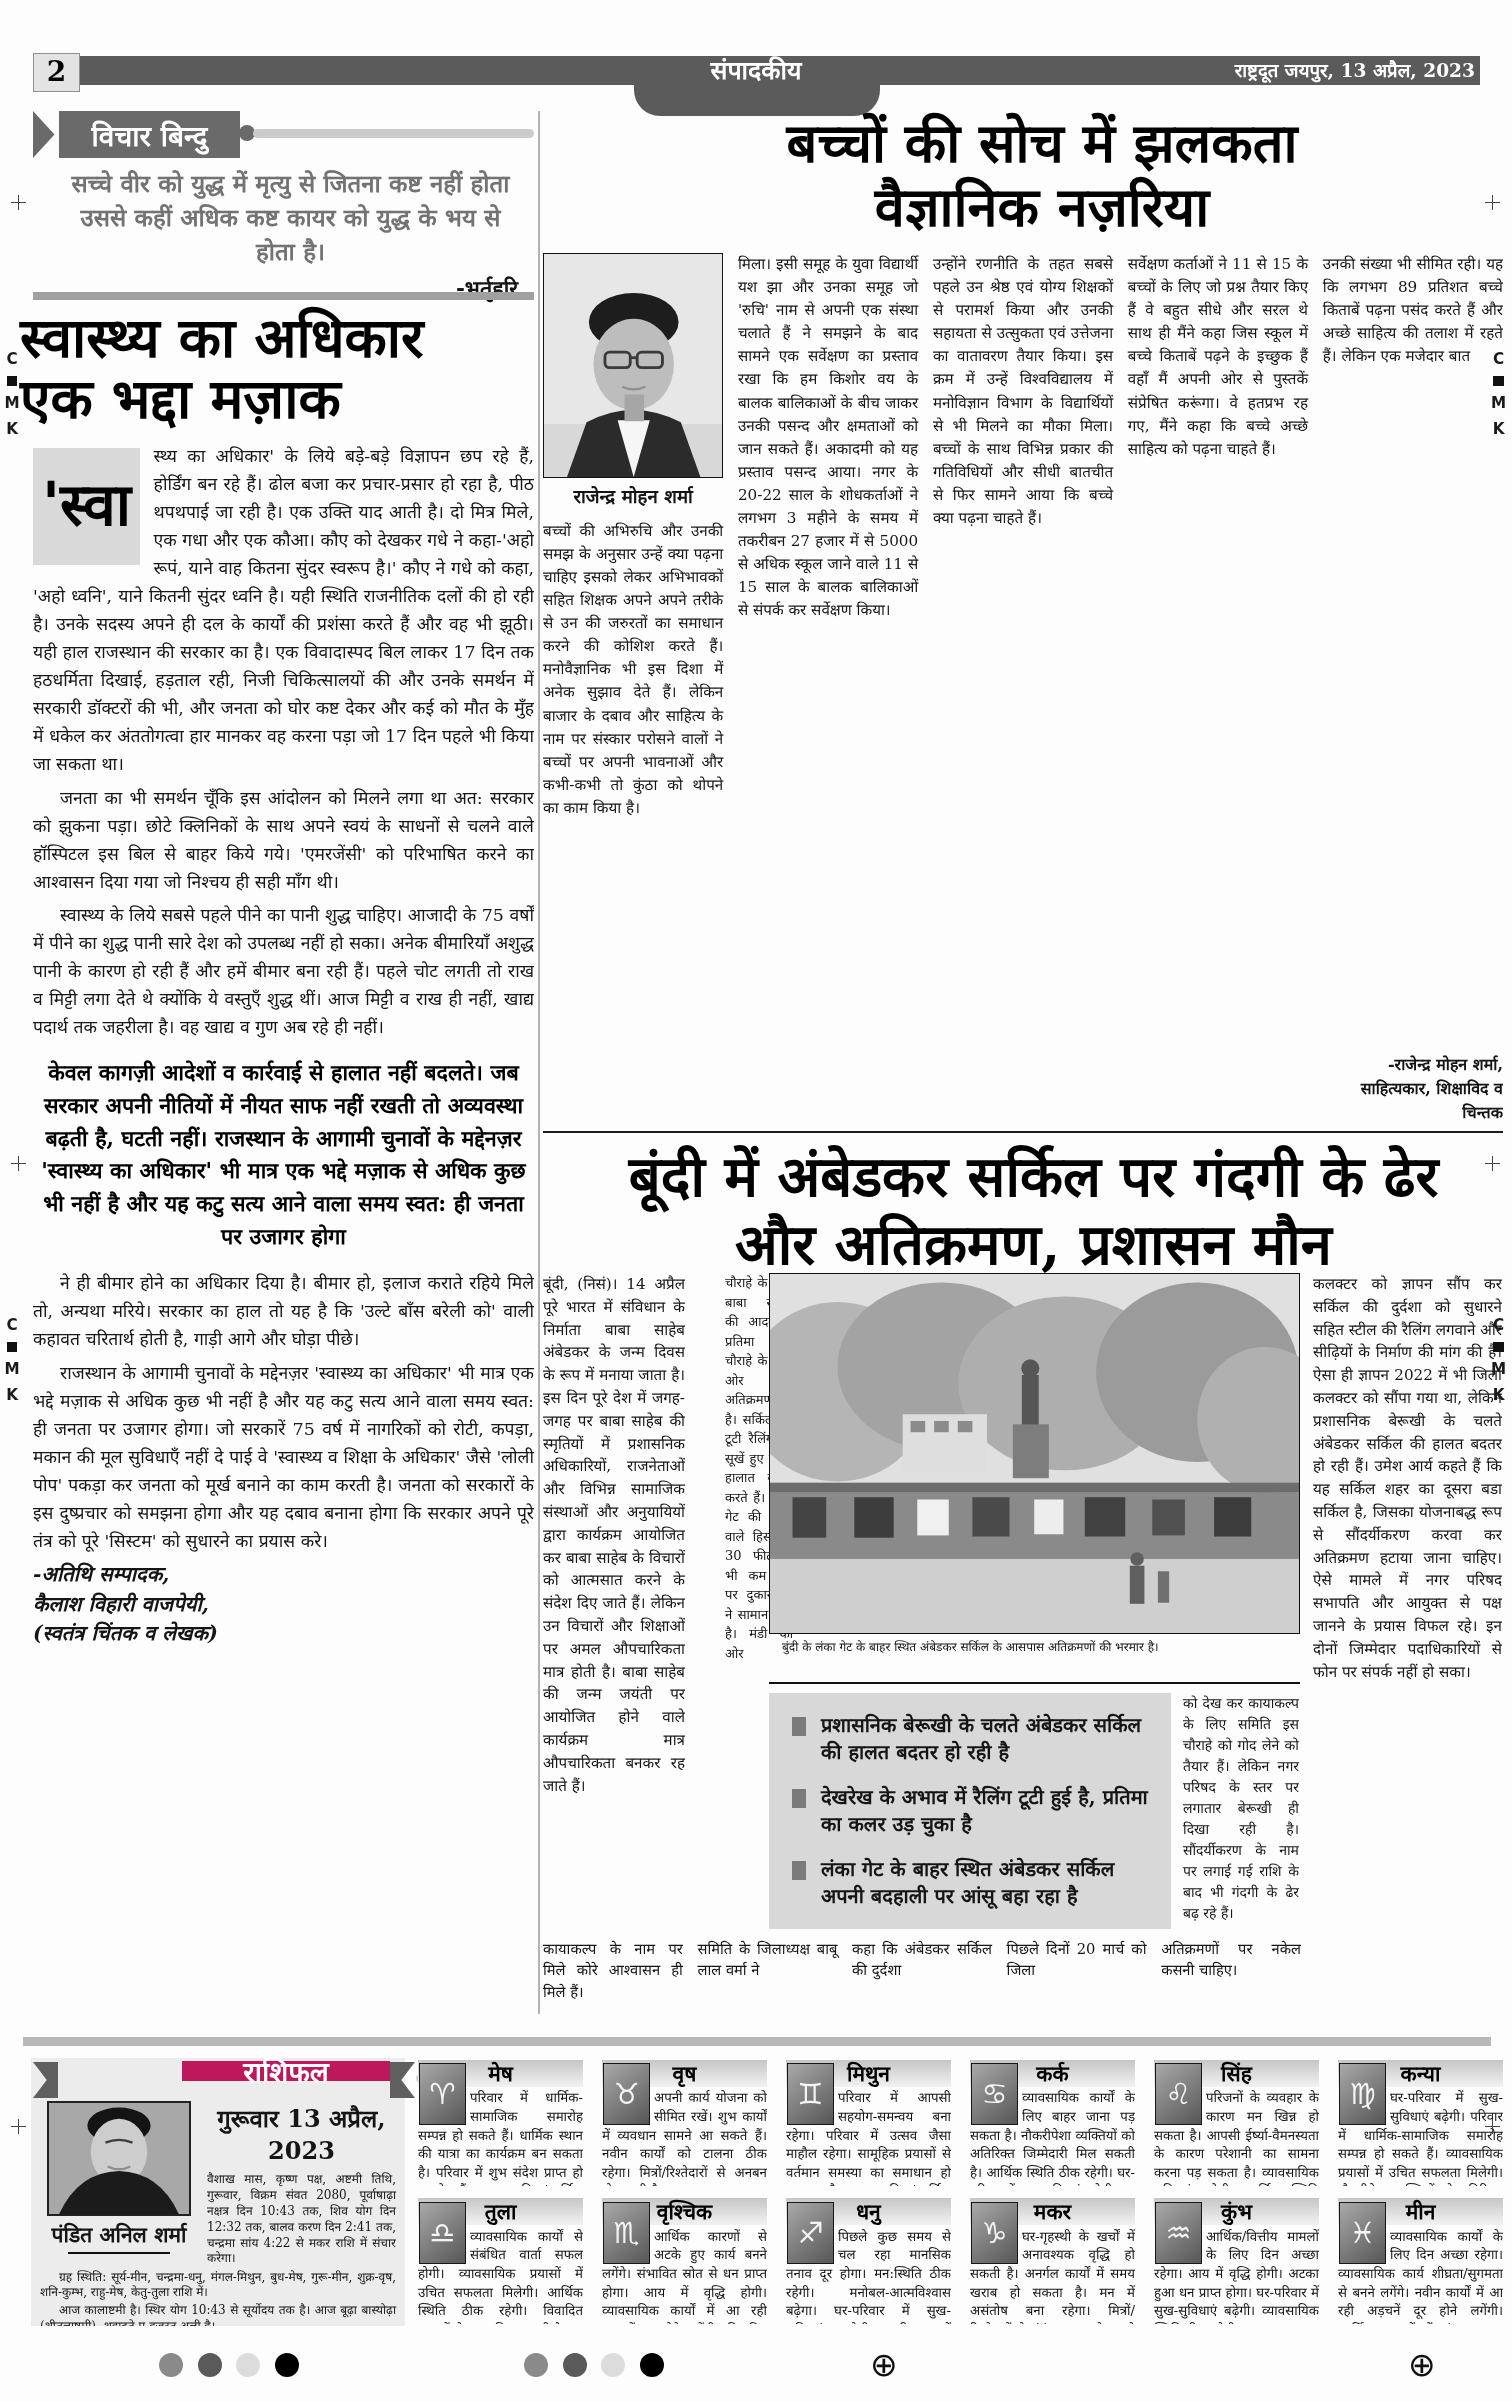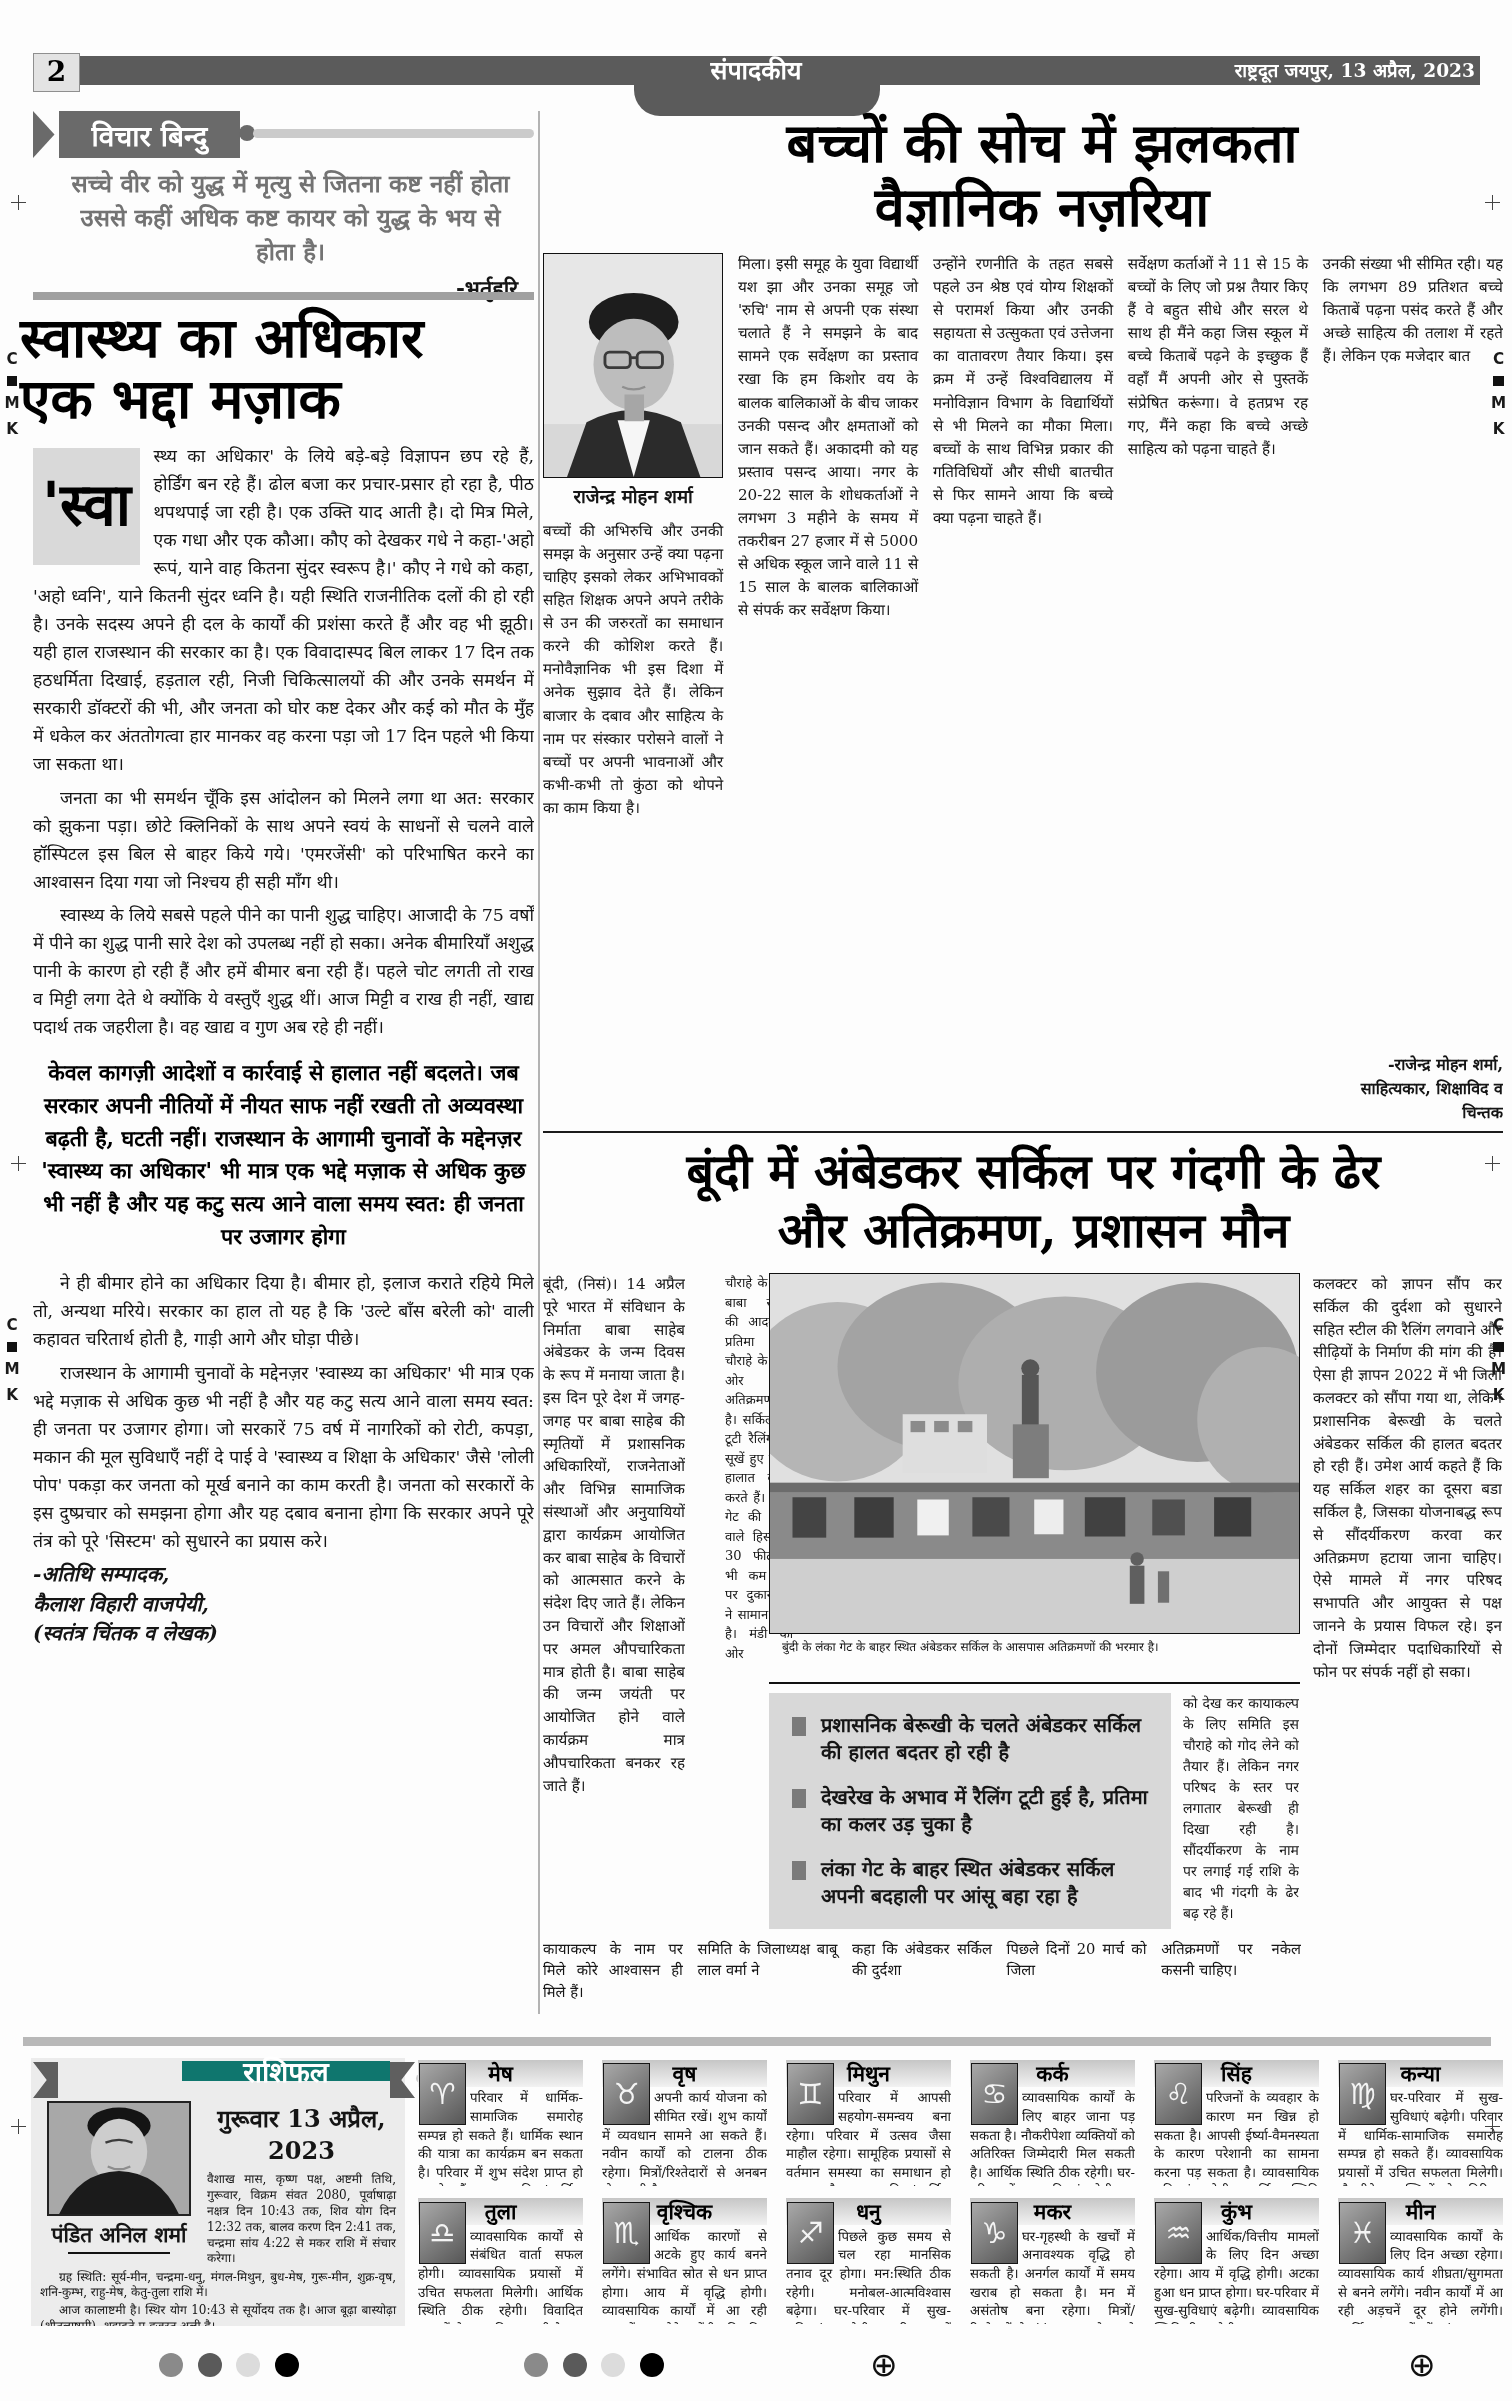--- a/index.html
+++ b/index.html
@@ -44,21 +44,21 @@
   .sci-cols{left:543px;top:253px;width:960px;height:872px;display:flex;gap:14.7px;overflow:hidden;}
   .sci-col{flex:1;font-size:15.2px;line-height:1.52;text-align:justify;display:flex;flex-direction:column;}
   .sci-col p{margin:0;}
   .sci-photo{width:100%;height:225px;border:1.7px solid #111;box-sizing:border-box;background:#e9e9e9;}
   .sci-photo svg{display:block;width:100%;height:100%;}
   .sci-cap{font-weight:bold;font-size:18.6px;text-align:center;margin:4.5px 0 9px 0;}
   .sci-byline{margin-top:auto;text-align:right;font-weight:bold;font-size:16px;line-height:1.5;}
   .sci-rule{left:543px;top:1131px;width:960px;height:2.3px;background:#1c1c1c;}
   
   .bundi-hl{left:565px;top:1142px;width:937px;text-align:center;font-weight:bold;color:#000;
-            font-size:48px;line-height:1.22;}
+            font-size:56px;line-height:1.22;}
   .bundi-col{font-size:15.2px;line-height:1.5;text-align:justify;overflow:hidden;}
   .bundi-lead{left:543px;top:1273px;width:142px;height:740px;}
   .bundi-c2{left:725px;top:1273px;width:68px;height:740px;font-size:13px;}
   .bundi-photo{left:769px;top:1273px;width:531px;height:361px;border:1.7px solid #111;box-sizing:border-box;}
   .bundi-photo svg{display:block;width:100%;height:100%;}
   .bundi-cap{left:782px;top:1640px;width:531px;font-weight:normal;font-size:12px;line-height:1.3;}
   .bundi-caprule{left:769px;top:1682px;width:531px;height:1.7px;background:#111;}
   .bullet-box{left:769px;top:1693px;width:402px;height:236px;background:#d8d8d8;box-sizing:border-box;
               padding:19px 22.6px;display:flex;flex-direction:column;justify-content:space-between;}
   .bullet{display:flex;font-size:20px;font-weight:bold;line-height:1.35;}
@@ -67,21 +67,21 @@
   .bundi-c4{left:1313px;top:1273px;width:189px;height:740px;}
   .bundi-bottom{left:543px;top:1938px;width:758px;height:75px;display:flex;gap:14.7px;
                 font-size:14.7px;line-height:1.45;text-align:justify;overflow:hidden;}
   .bundi-bottom div{flex:1;}
   
   .horo-rule{left:22.6px;top:2037px;width:1468px;height:8.5px;background:#b8b8b8;}
   .pandit-box{left:31px;top:2058px;width:374px;height:268px;background:#ececec;box-sizing:border-box;
               padding:43px 9px 5.6px 9px;overflow:hidden;font-size:12px;line-height:1.32;text-align:justify;}
   .ban-chevL{left:33px;top:2062px;width:25px;height:36px;background:#5f5f5f;
              clip-path:polygon(0 0,100% 0,100% 100%,0 100%,55% 50%);}
-  .ban-main{left:182px;top:2061px;width:208px;height:20px;background:#0f766e;color:#fff;font-size:28px;
+  .ban-main{left:182px;top:2061px;width:208px;height:20px;background:#be185d;color:#fff;font-size:28px;
             font-weight:bold;display:flex;align-items:center;justify-content:center;}
   .ban-chevR{left:390px;top:2062px;width:25px;height:36px;background:#5f5f5f;
              clip-path:polygon(0 0,100% 0,45% 50%,100% 100%,0 100%);}
   .ban-line{left:416px;top:2074px;width:121px;height:9px;background:#cfcfcf;border-radius:4.5px;}
   .pandit-float{float:left;width:158px;margin-right:9px;}
   .pandit-photo{width:140px;height:111px;border:2.3px solid #222;margin:0 auto;background:#9a9a9a;}
   .pandit-photo svg{display:block;width:100%;height:100%;}
   .pandit-name{font-size:21px;font-weight:bold;text-align:center;margin-top:4.5px;}
   .pandit-rule{width:102px;height:2.3px;background:#111;margin:3.4px auto 0 auto;}
   .pan-date{font-size:24px;font-weight:bold;text-align:center;margin:2.3px 0 5.6px 0;}

